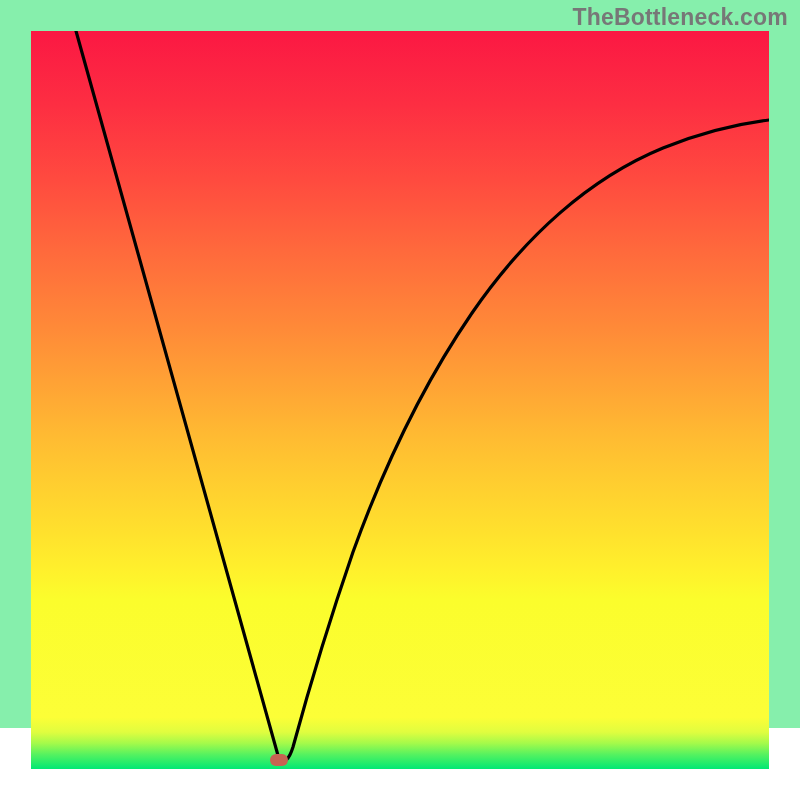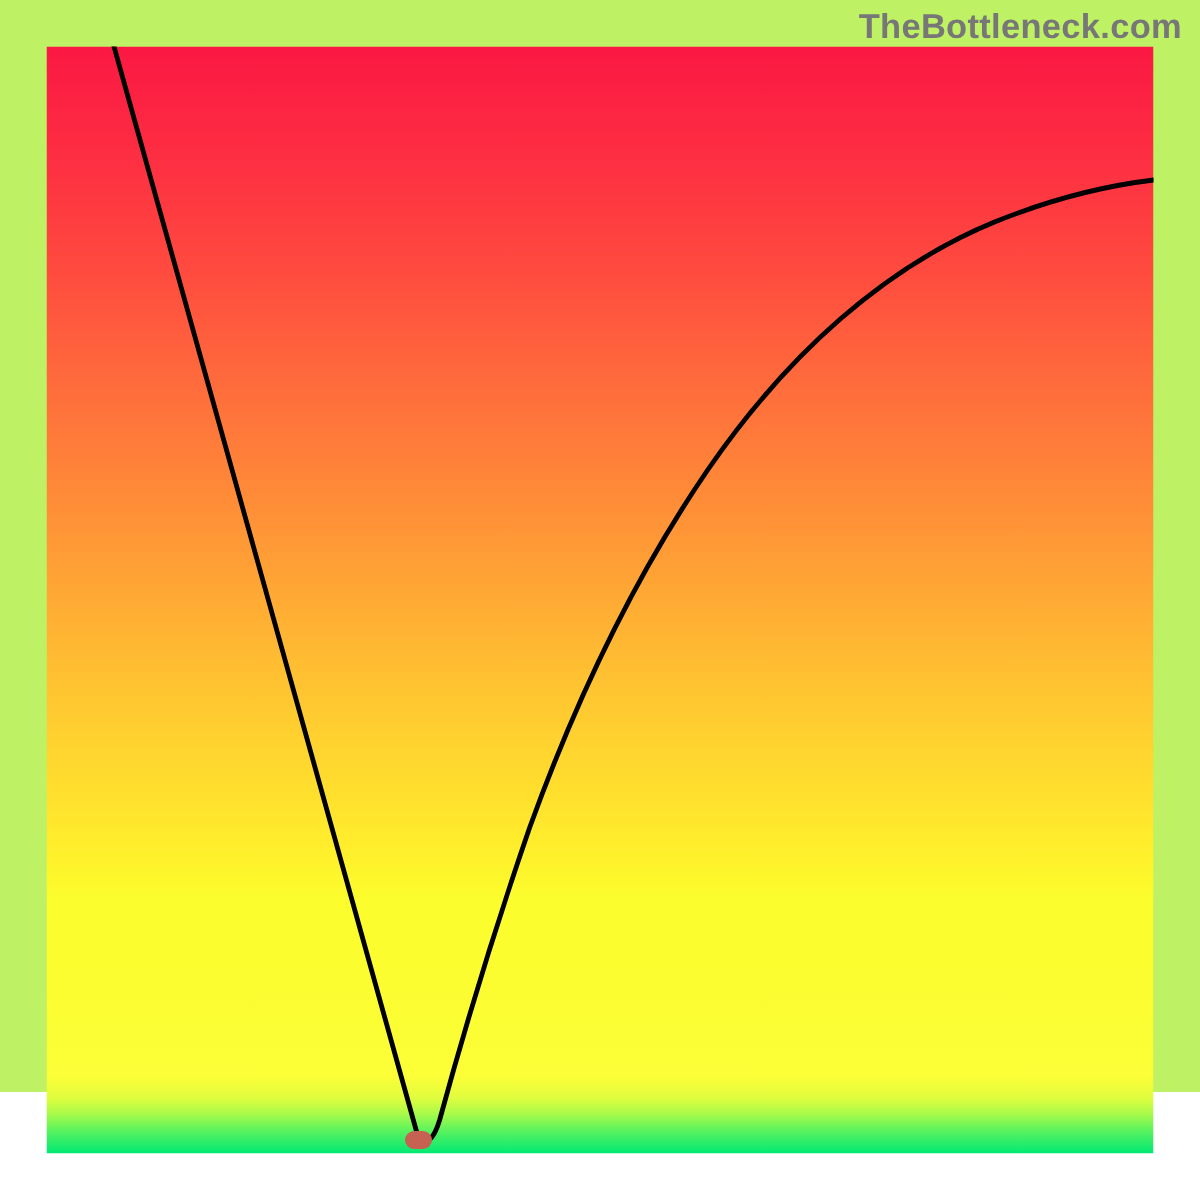--- a/index.html
+++ b/index.html
@@ -1,20 +1,20 @@
 <!DOCTYPE html>
 <html><head>
 <meta charset="utf-8">
 <style>
   * { margin: 0; padding: 0; box-sizing: border-box; }
   html, body { width: 800px; height: 800px; overflow: hidden; }
   .frame {
     width: 800px;
     height: 728px;
-    background: #bef264;
+    background: #86efac;
     position: relative;
   }
   .watermark {
     position: absolute;
     top: 4px;
     right: 12px;
     color: #777;
     font-family: Arial, Helvetica, sans-serif;
     font-size: 23px;
     font-weight: 600;

